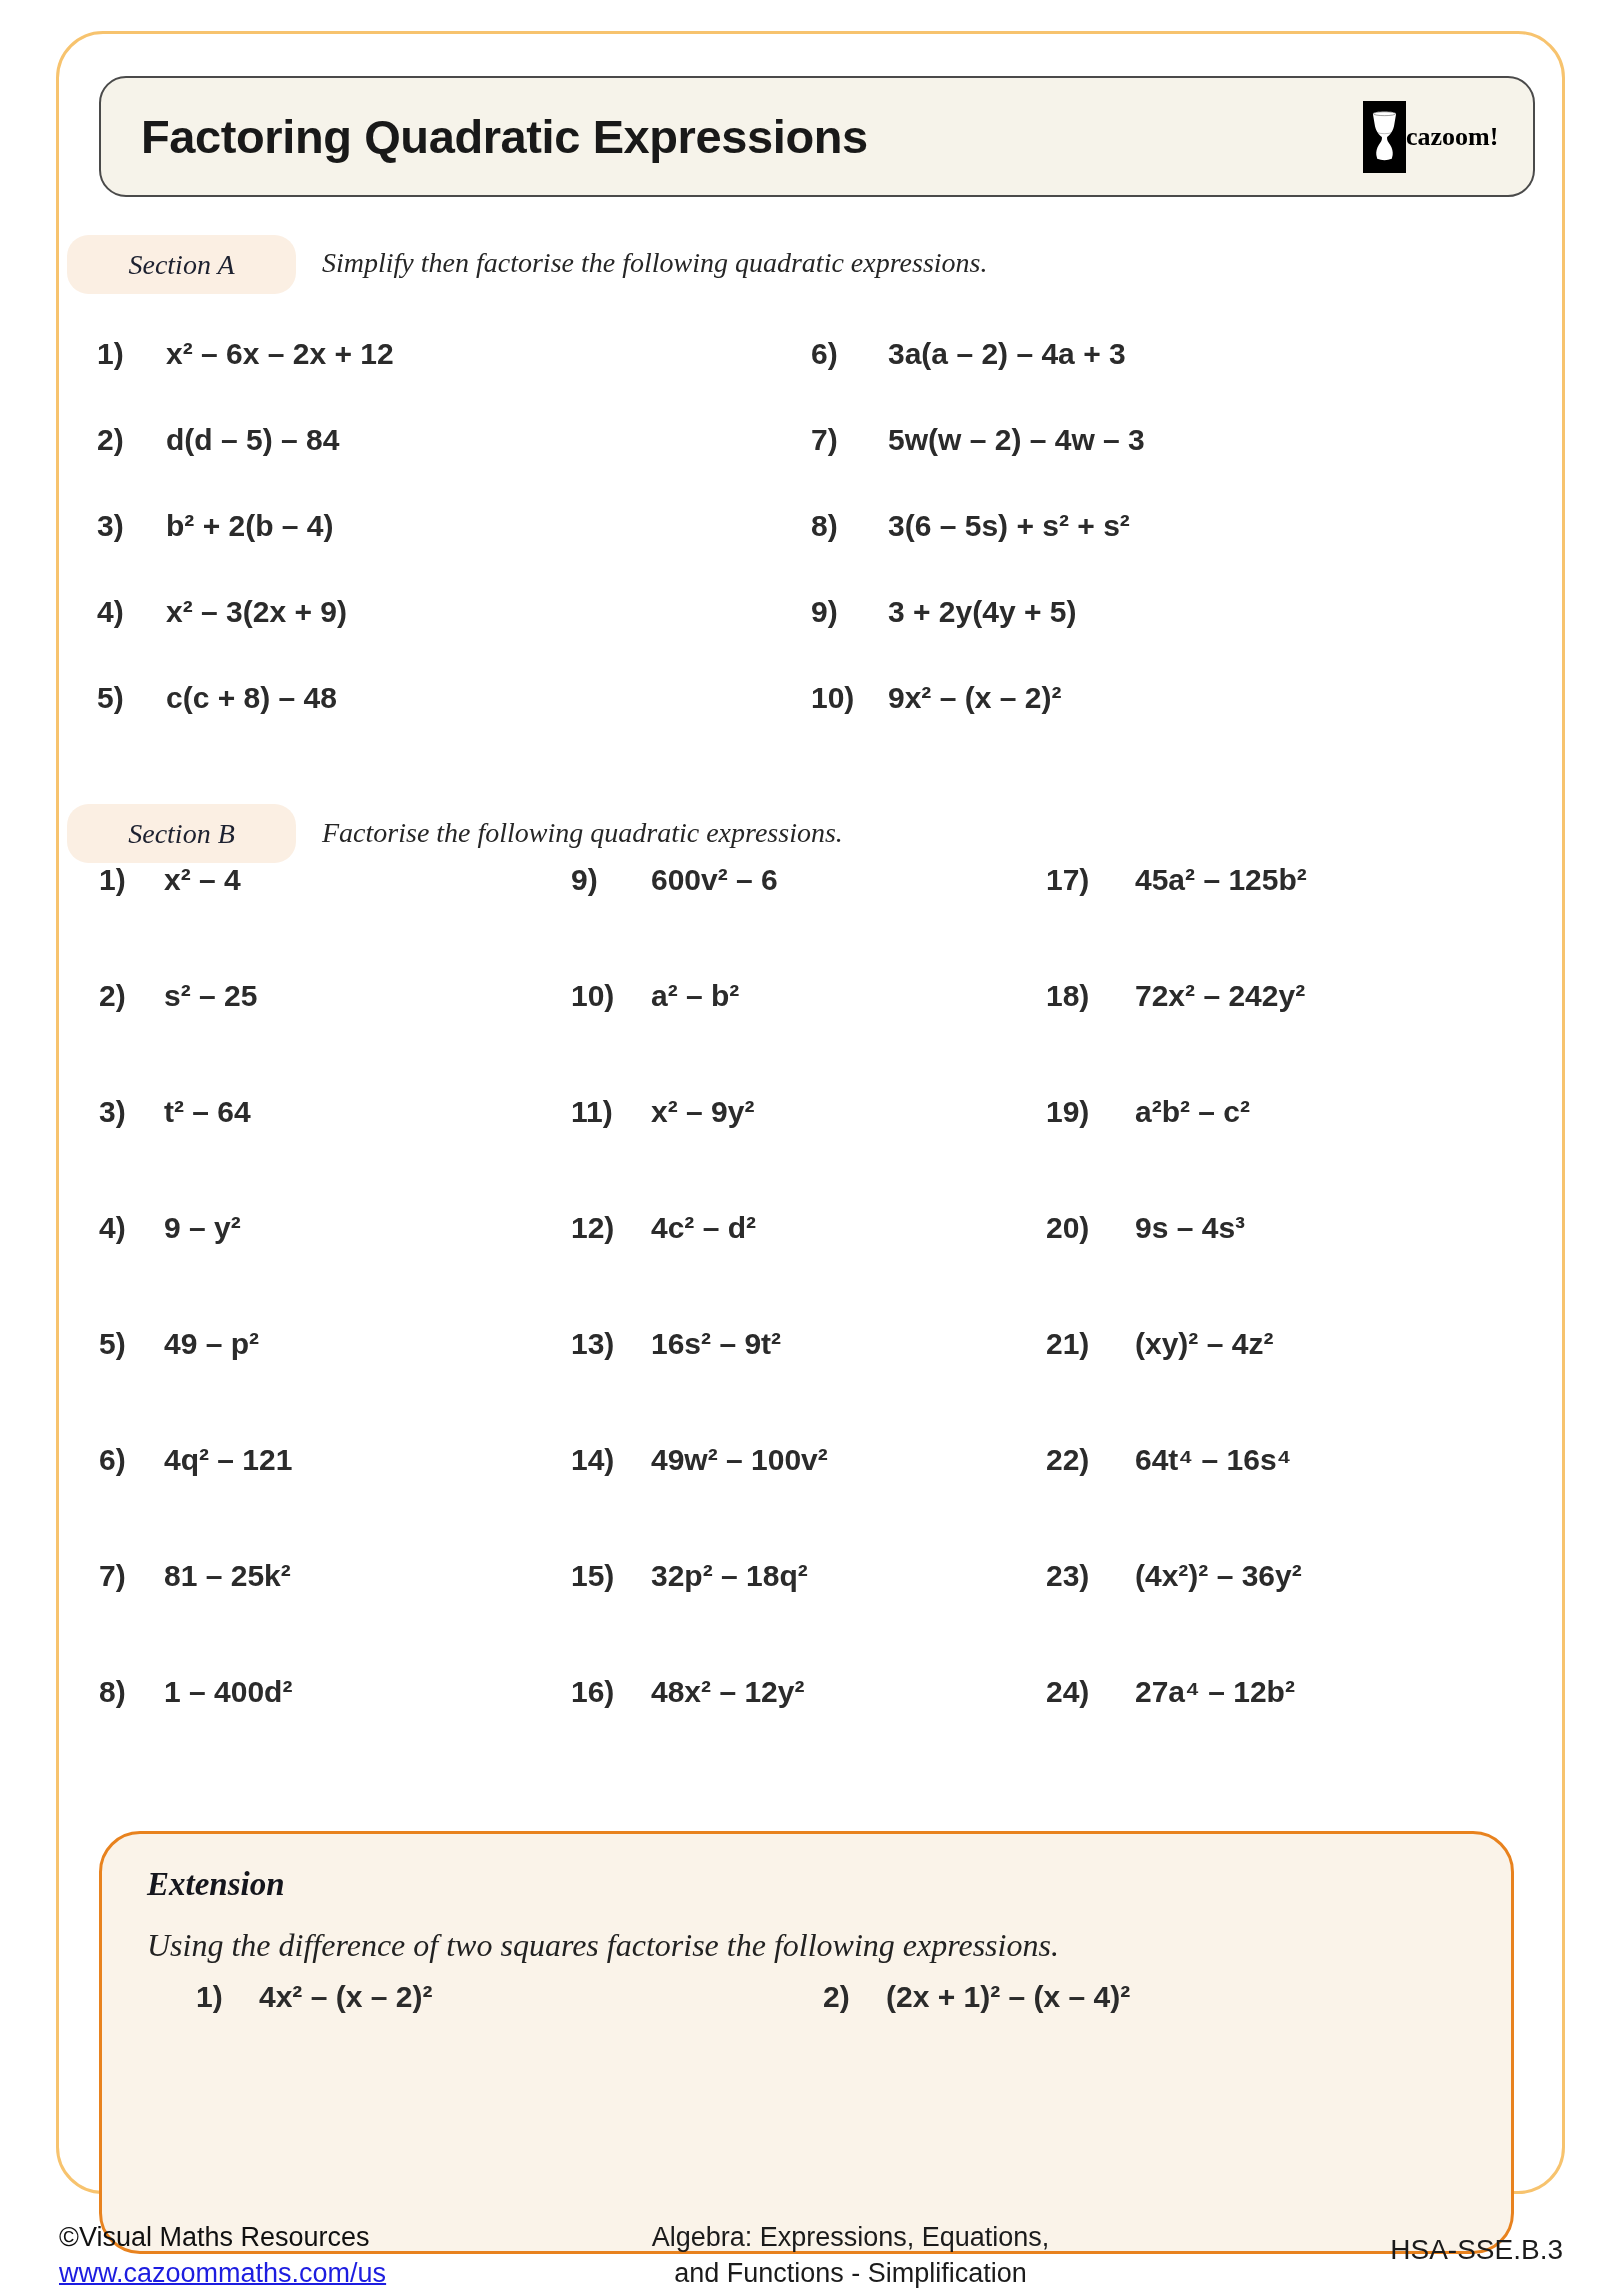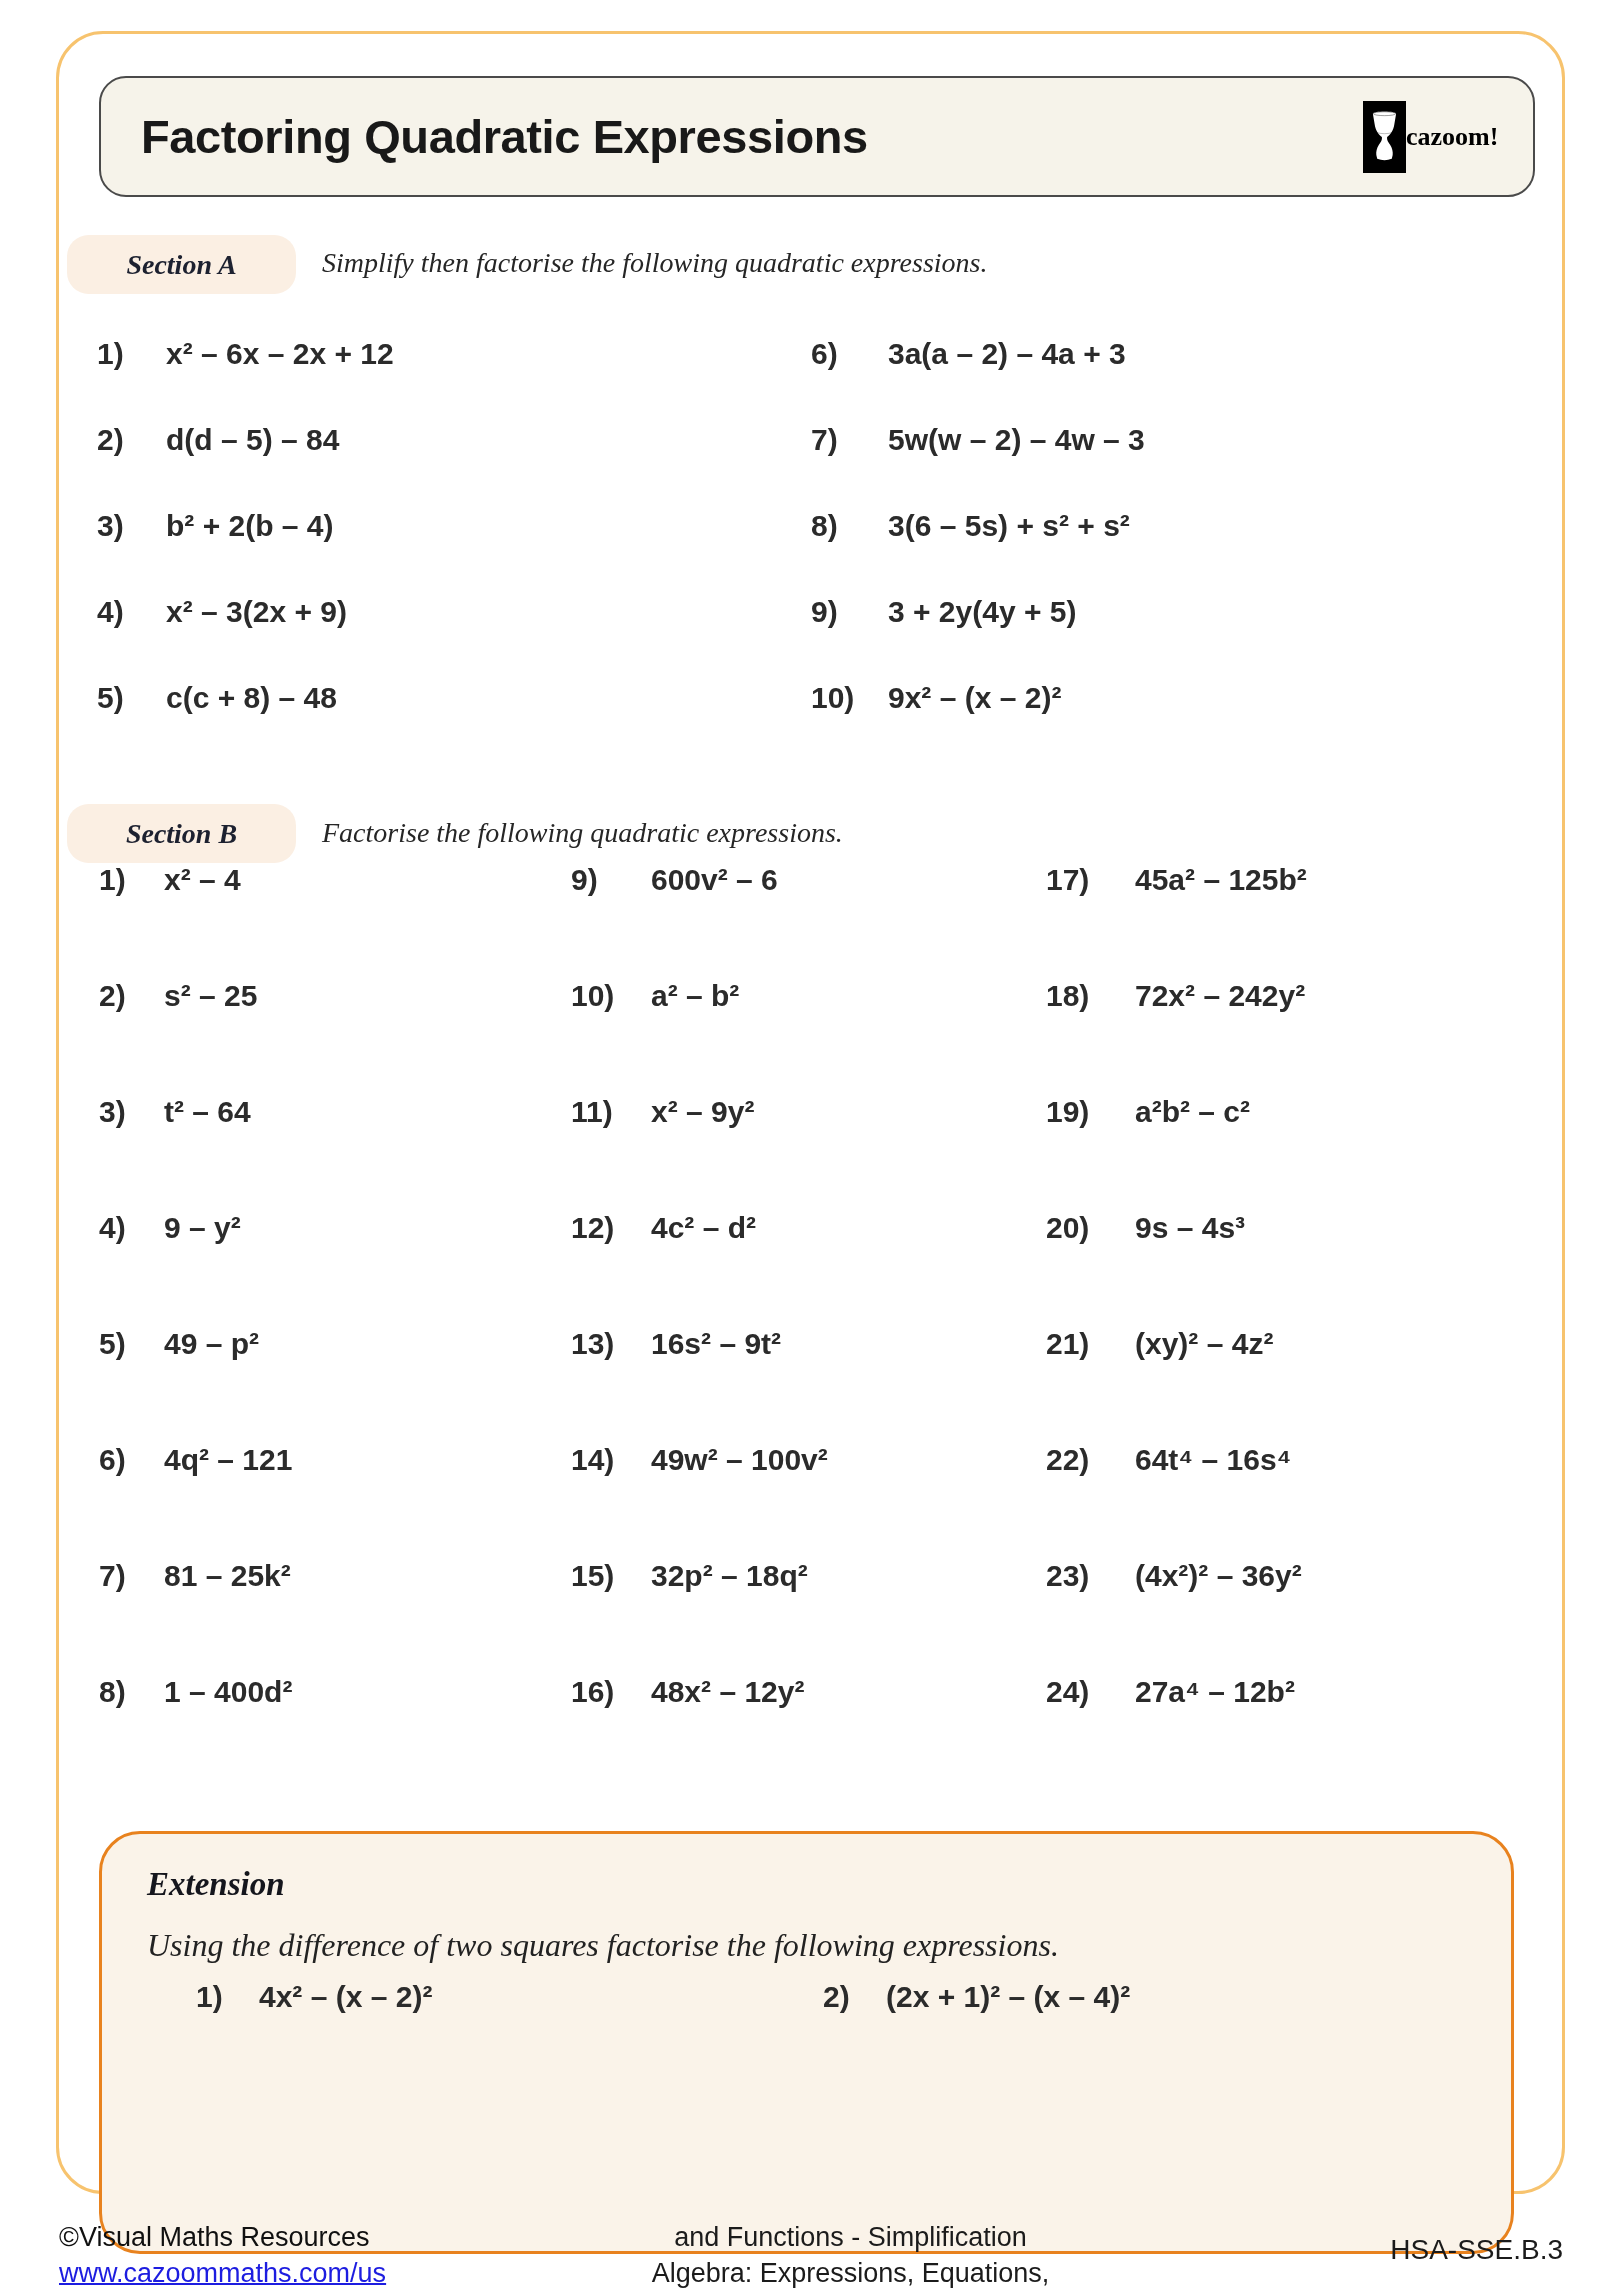--- a/index.html
+++ b/index.html
@@ -25,21 +25,21 @@
   .logo{display:flex;align-items:center;width:134px;}
   .logo-drum{width:61px;height:72px;background:#000;display:flex;align-items:center;justify-content:center;}
   .logo-text{
     font-family:"Liberation Serif","DejaVu Serif",serif;font-weight:bold;
     font-size:26px;color:#000;margin-top:0px;letter-spacing:0px;
   }
   
   .sec-label{
     position:absolute;left:67px;width:229px;height:59px;background:#FBEFE3;
     border-radius:21.5px;display:flex;align-items:center;justify-content:center;
-    font-family:"Liberation Serif","DejaVu Serif",serif;font-style:italic;font-weight:bold;
+    font-family:"Liberation Serif","DejaVu Serif",serif;font-style:italic;font-weight:normal;
     font-size:28px;color:#1d2130;
   }
   .sec-instr{
     position:absolute;left:322px;
     font-family:"Liberation Serif","DejaVu Serif",serif;font-style:italic;
     font-size:28px;color:#262626;
   }
   
   .col{position:absolute;display:flex;flex-direction:column;}
   .prob{display:flex;font-weight:bold;font-size:30px;color:#2b2b2b;line-height:1.2;}
@@ -263,17 +263,17 @@
       <span class="pnum">2)</span>
       <span class="pex">(2x + 1)² – (x – 4)²</span>
     </div>
 </div>
 
 <div class="foot-left">
   <div>©Visual Maths Resources</div>
   <a class="flink">www.cazoommaths.com/us</a>
 </div>
 <div class="foot-center">
+  <div>Algebra: Expressions, Equations,</div>
   <div>and Functions - Simplification</div>
-  <div>Algebra: Expressions, Equations,</div>
 </div>
 <div class="foot-right">HSA-SSE.B.3</div>
 
 
 </body></html>

